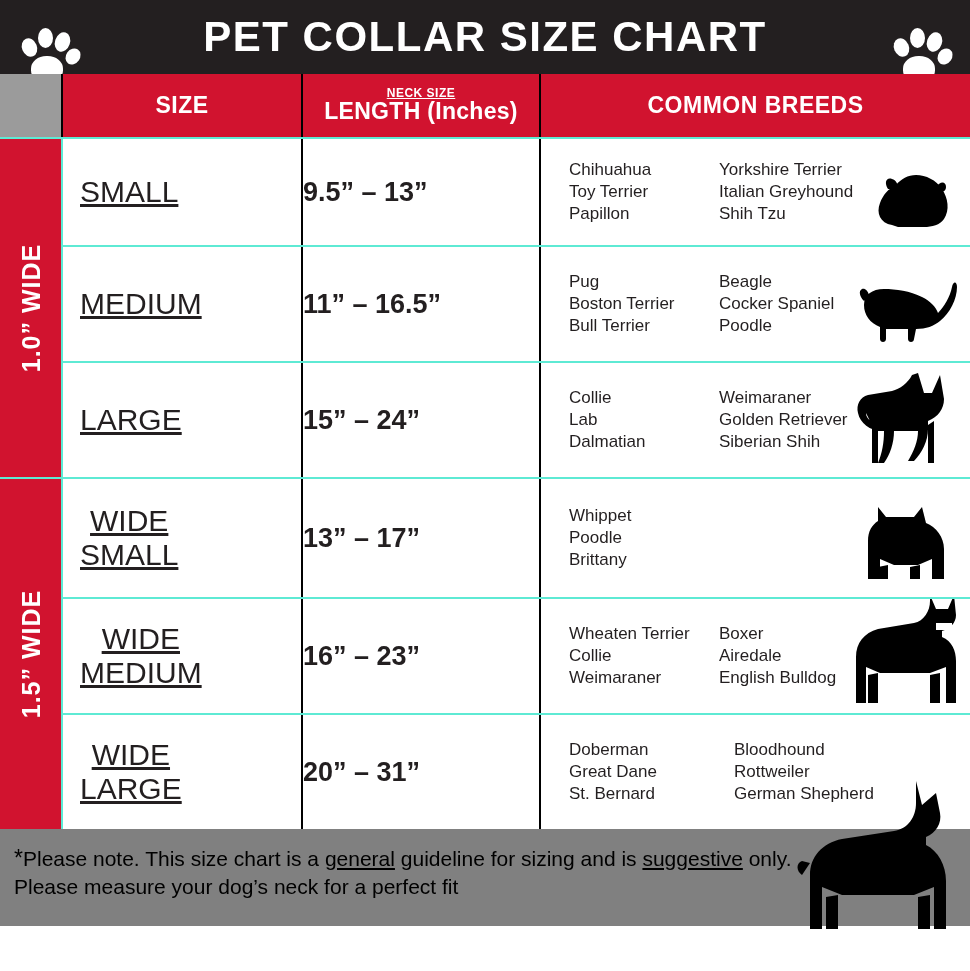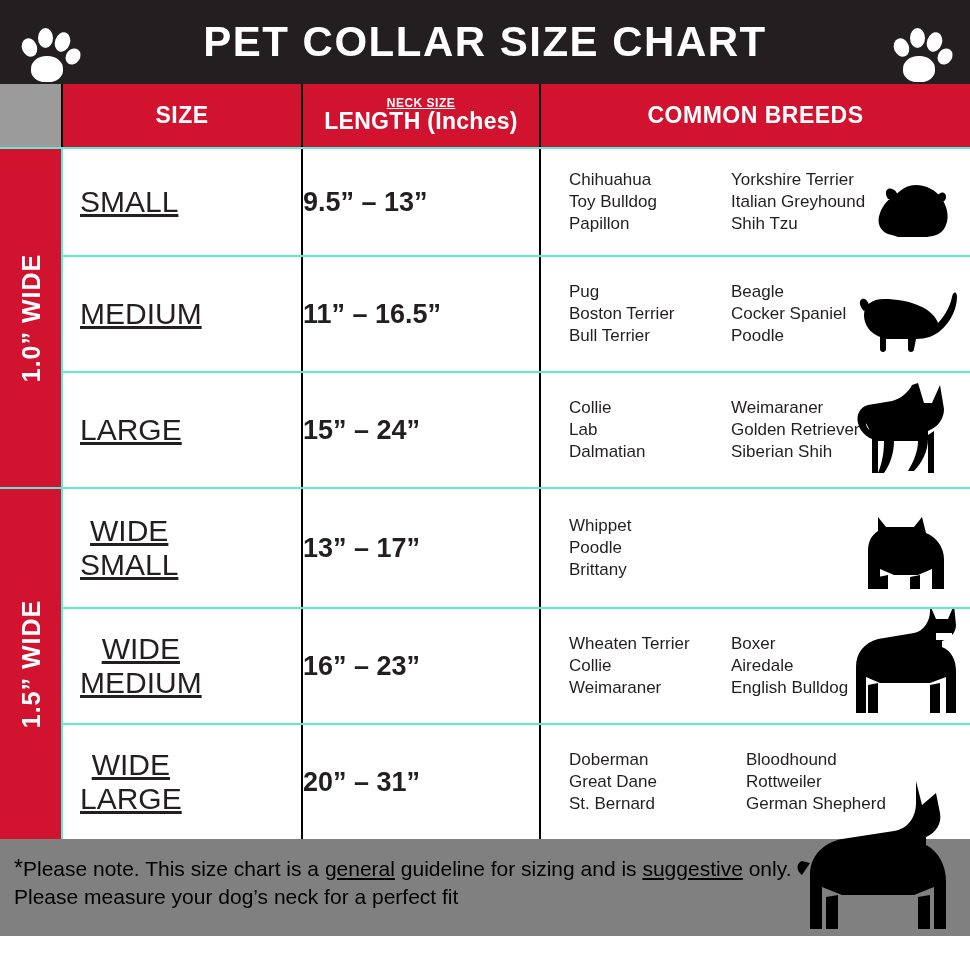--- a/index.html
+++ b/index.html
@@ -17,21 +17,21 @@
     position: relative;
     width: 970px;
     height: 971px;
     background: #ffffff;
     box-sizing: border-box;
   }
 
   
   .header {
     position: relative;
-    height: 84px;
+    height: 74px;
     background: #231f20;
     display: flex;
     align-items: center;
     justify-content: center;
   }
   .header-title {
     color: #ffffff;
     font-size: 42px;
     font-weight: bold;
     letter-spacing: 1.5px;
@@ -152,21 +152,21 @@
     font-weight: bold;
   }
   .cell-breeds {
     flex: 1 1 auto;
     position: relative;
     padding-left: 28px;
     overflow: hidden;
   }
   .breed-cols {
     display: flex;
-    gap: 12px;
+    gap: 0px;
   }
   .breed-col {
     font-size: 17px;
     color: #231f20;
     line-height: 1.28;
   }
   .breed-col.c1 { width: 150px; }
   .breed-col.c2 { width: 165px; }
 
   .dog-silhouette {
@@ -246,21 +246,21 @@
           <div class="cell cell-size">
             <span>SMALL</span>
           </div>
           <div class="cell cell-length">
             <span>9.5” – 13”</span>
           </div>
           <div class="cell cell-breeds">
             <div class="breed-cols">
               <div class="breed-col c1">
                 <div>Chihuahua</div>
-                <div>Toy Bulldog</div>
+                <div>Toy Terrier</div>
                 <div>Papillon</div>
               </div>
               <div class="breed-col c2">
                 <div>Yorkshire Terrier</div>
                 <div>Italian Greyhound</div>
                 <div>Shih Tzu</div>
               </div>
             </div>
             <div class="dog-silhouette" style="bottom:12px; right:18px;">
               <svg width="78" height="64" viewBox="0 0 78 64">

